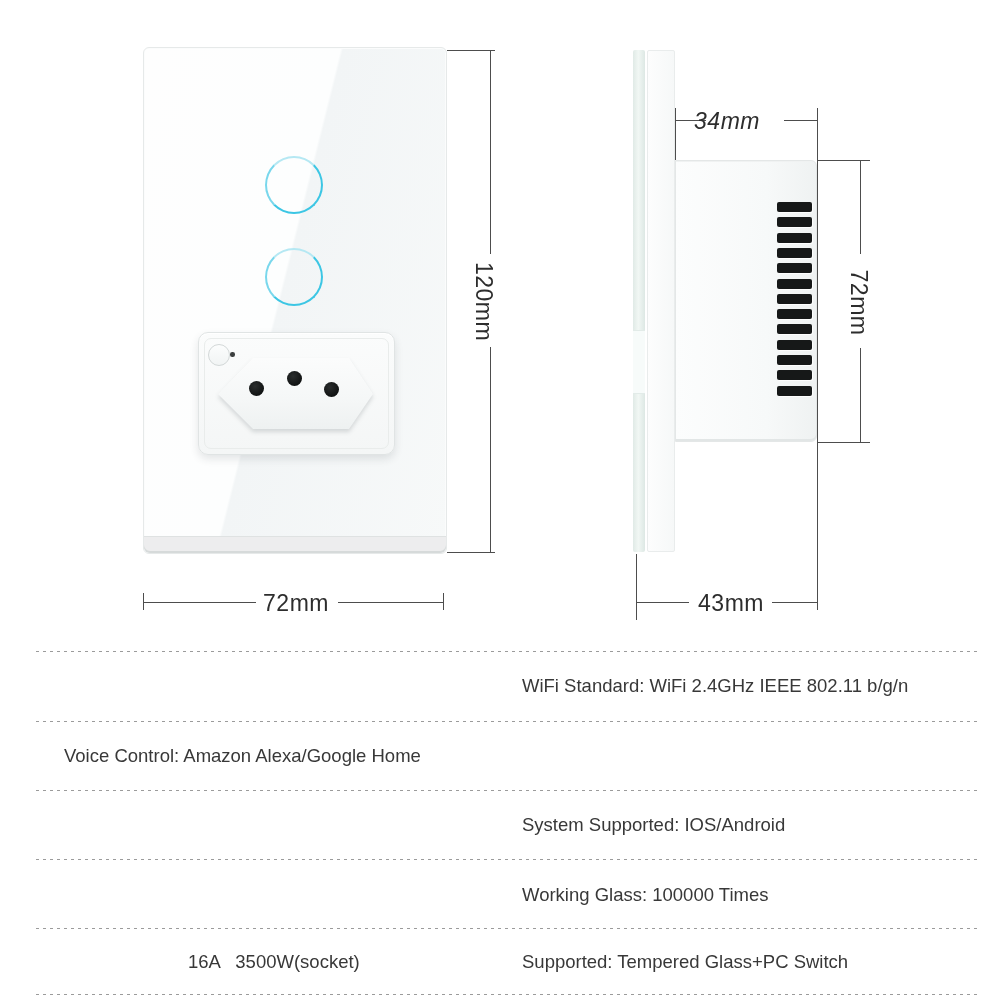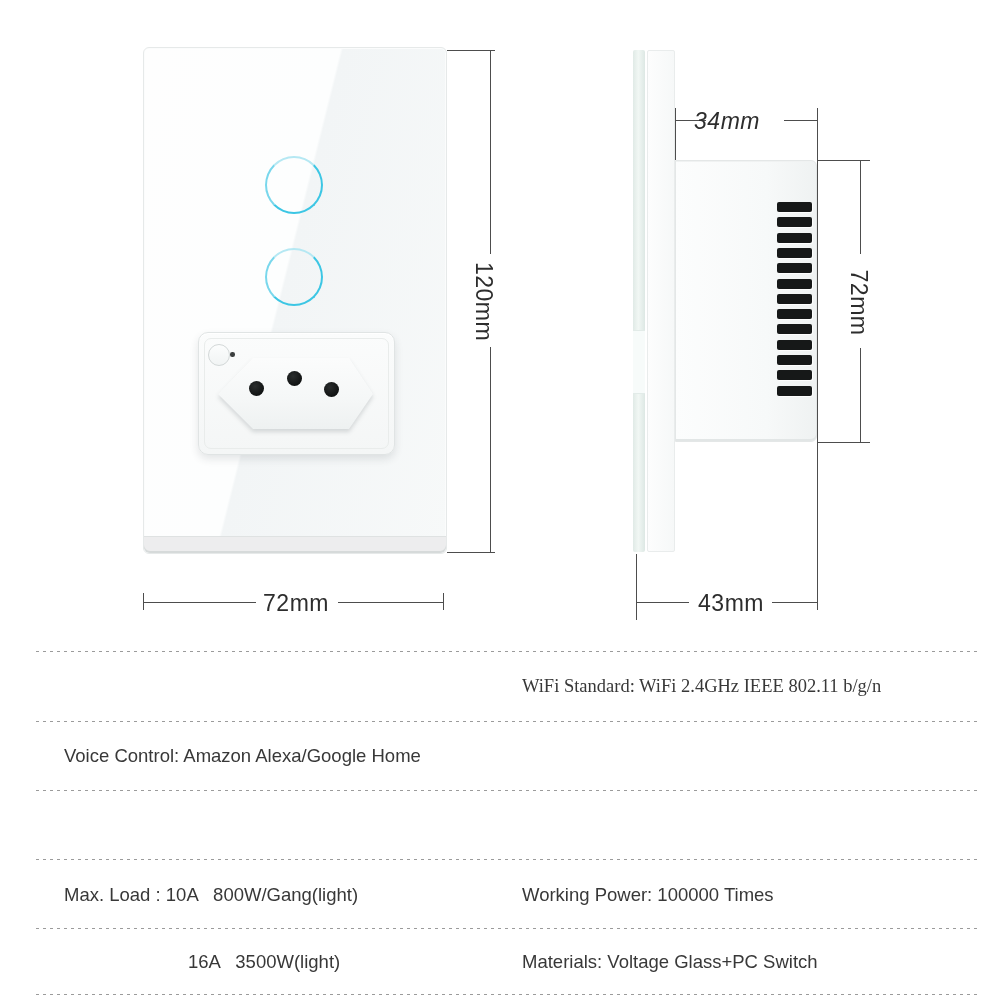--- a/index.html
+++ b/index.html
@@ -177,24 +177,24 @@
   <div class="dline h1" style="left:772px;top:602px;width:45px;"></div>
   <div class="dim-label" style="left:683px;top:590px;width:96px;">43mm</div>
 
   <div class="divider" style="top:651px;"></div>
   <div class="divider" style="top:721px;"></div>
   <div class="divider" style="top:790px;"></div>
   <div class="divider" style="top:859px;"></div>
   <div class="divider" style="top:928px;"></div>
   <div class="divider" style="top:994px;"></div>
 
-  <div class="spec-cell" style="left:522px;top:674px;font-family:Liberation Serif, serif;">WiFi Standard: WiFi 2.4GHz IEEE 802.11 b/g/n</div>
+  <div class="spec-cell" style="left:522px;top:674px;">WiFi Standard: WiFi 2.4GHz IEEE 802.11 b/g/n</div>
 
   <div class="spec-cell" style="left:64px;top:744px;">Voice Control: Amazon Alexa/Google Home</div>
 
-
-  <div class="spec-cell" style="left:64px;top:883px;">Max. Load : 10A   800W/Gang(light)</div>
-  <div class="spec-cell" style="left:522px;top:883px;">Working Power: 100000 Times</div>
-
-  <div class="spec-cell" style="left:188px;top:950px;">16A   3500W(light)</div>
-  <div class="spec-cell" style="left:522px;top:950px;">Materials: Voltage Glass+PC Switch</div>
+  <div class="spec-cell" style="left:522px;top:813px;">System Supported: IOS/Android</div>
+
+  <div class="spec-cell" style="left:522px;top:883px;">Working Glass: 100000 Times</div>
+
+  <div class="spec-cell" style="left:188px;top:950px;">16A   3500W(socket)</div>
+  <div class="spec-cell" style="left:522px;top:950px;">Supported: Tempered Glass+PC Switch</div>
 
 </div>
 
 </body></html>

